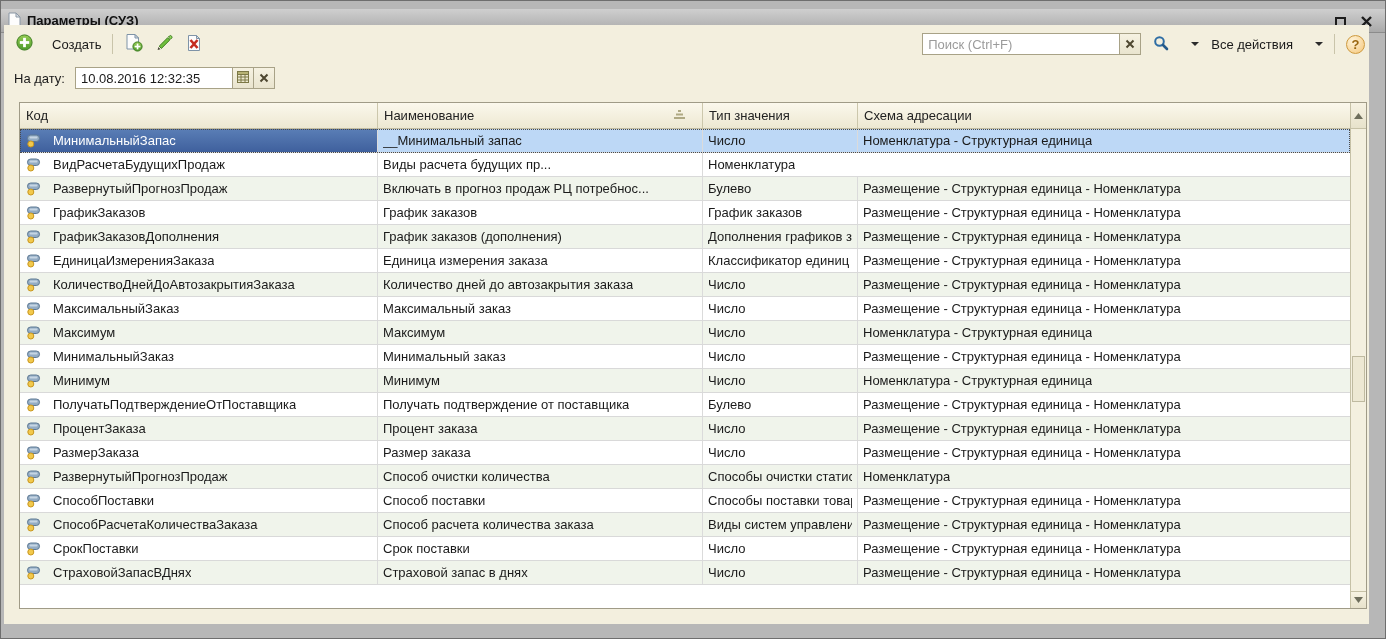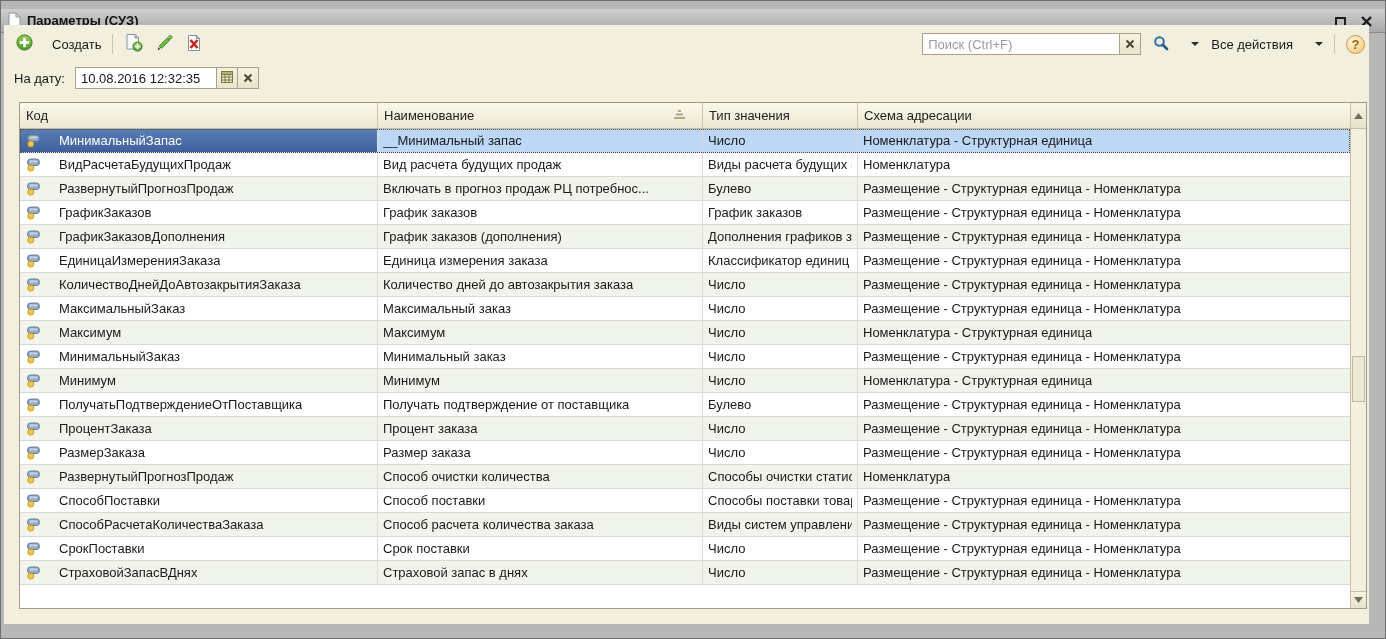--- a/index.html
+++ b/index.html
@@ -35,21 +35,21 @@
   .search-input { width:196px; }
   .caret { display:inline-block; width:0; height:0; border-left:4px solid transparent; border-right:4px solid transparent;
     border-top:4px solid #2b2b2b; margin-left:3px; }
   .help-btn { width:19px; height:19px; border-radius:50%; border:1px solid #CE9A3F;
     background:radial-gradient(circle at 35% 30%, #FEF4DB, #F5C678); color:#9A660F; font-weight:bold; font-size:13px;
     display:flex; align-items:center; justify-content:center; margin-left:6px; cursor:default; }
 
   
   .filter-row { display:flex; align-items:center; margin:9px 0 0 10px; }
   .filter-label { margin-right:10px; }
-  .date-input { width:140px; }
+  .date-input { width:156px; }
 
   
   .table { position:absolute; left:15px; right:2px; top:77px; bottom:15px;
     border:1px solid #A09B87; background:#c2410c; }
   .thead { position:absolute; top:0; left:0; right:16px; height:26px;
     display:grid; grid-template-columns:358px 325px 155px 1fr;
     background:linear-gradient(#FBF8EC,#EDE8D2); border-bottom:1px solid #C1BCA1; }
   .th { display:flex; align-items:center; padding:0 6px; border-right:1px solid #CCC7AC;
     white-space:nowrap; overflow:hidden; color:#222; }
   .th:last-child { border-right:none; }
@@ -58,21 +58,21 @@
   .tbody { position:absolute; top:26px; left:0; right:16px; bottom:0; overflow:hidden; background:#fff; }
   .trow { display:grid; grid-template-columns:358px 325px 155px 1fr; height:24px;
     border-bottom:1px solid #D9D9D9; background:#fff; cursor:default; }
   .trow.alt { background:#F0F4EB; }
   .trow.selected { background:#BDD8F6; outline:1px dotted #4a4a4a; outline-offset:-1px; }
   .trow.selected .td-code { background:linear-gradient(#5A7EB6,#3F609D); color:#fff; }
   .td { display:flex; align-items:center; padding:0 5px; border-right:1px solid #DBDBDB;
     white-space:nowrap; overflow:hidden; }
   .td:last-child { border-right:none; }
   .td .txt { white-space:nowrap; overflow:hidden; }
-  .td-code { gap:17px; padding-left:6px; }
+  .td-code { gap:11px; padding-left:6px; }
   .param-icon { flex:none; display:inline-flex; }
 
   
   .vscroll { position:absolute; top:0; right:0; bottom:0; width:16px; background:#F4F0DF; border-left:1px solid #C6C1A6; }
   .vs-btn { position:absolute; left:0; right:0; display:flex; align-items:center; justify-content:center;
     background:linear-gradient(#F6F2E2,#E7E2CB); cursor:default; }
   .vs-btn.up { top:0; height:26px; border-bottom:1px solid #C6C1A6; }
   .vs-btn.down { bottom:0; height:17px; border-top:1px solid #C6C1A6; }
   .vs-thumb { position:absolute; left:1px; right:1px; top:253px; height:46px;
     background:#EDE8D3; border:1px solid #BFBAA0; cursor:default; }
@@ -253,23 +253,20 @@
               <span class="param-icon">
                 <svg width="16" height="15" viewBox="0 0 16 15">
                   <rect x="1.5" y="2" width="12" height="6.5" rx="3.2" fill="#93ACC4" stroke="#5F7A94"></rect>
                   <rect x="3.5" y="3.5" width="8" height="2" rx="1" fill="#C6D5E3"></rect>
                   <circle cx="4.8" cy="11" r="3" fill="#F2C94C" stroke="#C9971E"></circle>
                 </svg>
               </span>
               <span class="txt">ВидРасчетаБудущихПродаж</span>
             </div>
             <div class="td">
-              <span class="txt">Вид расчета будущих продаж</span>
-            </div>
-            <div class="td">
               <span class="txt">Виды расчета будущих пр...</span>
             </div>
             <div class="td">
               <span class="txt">Номенклатура</span>
             </div>
           </div>
           <div class="trow alt">
             <div class="td td-code">
               <span class="param-icon">
                 <svg width="16" height="15" viewBox="0 0 16 15">

